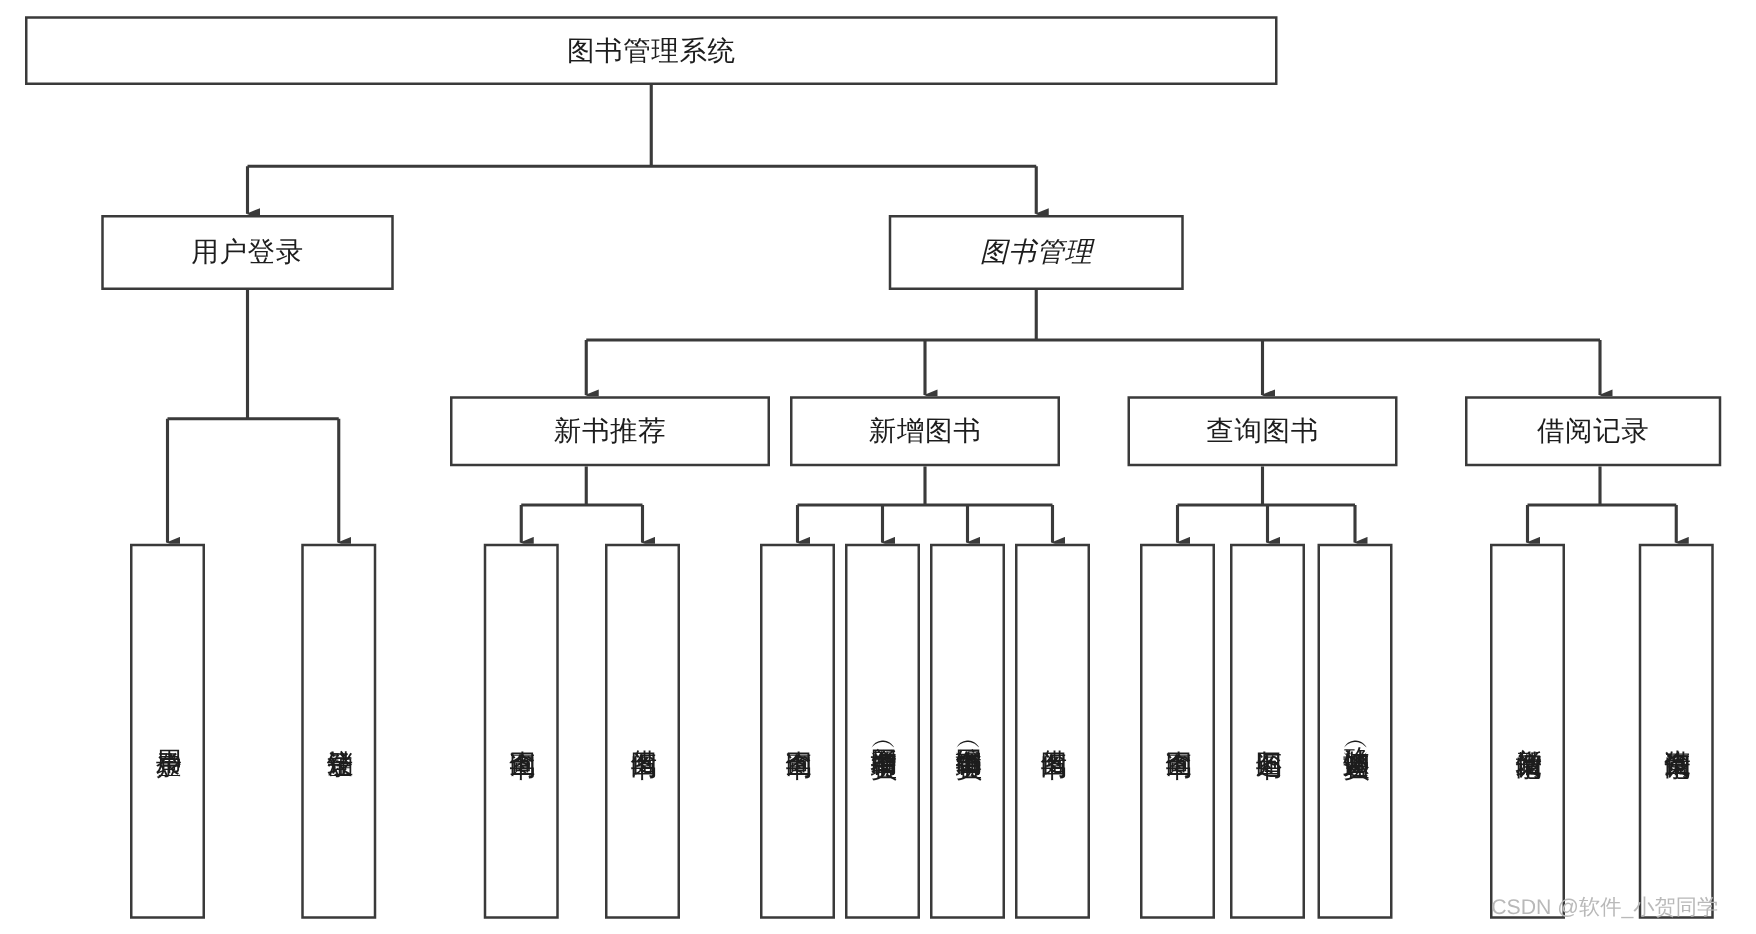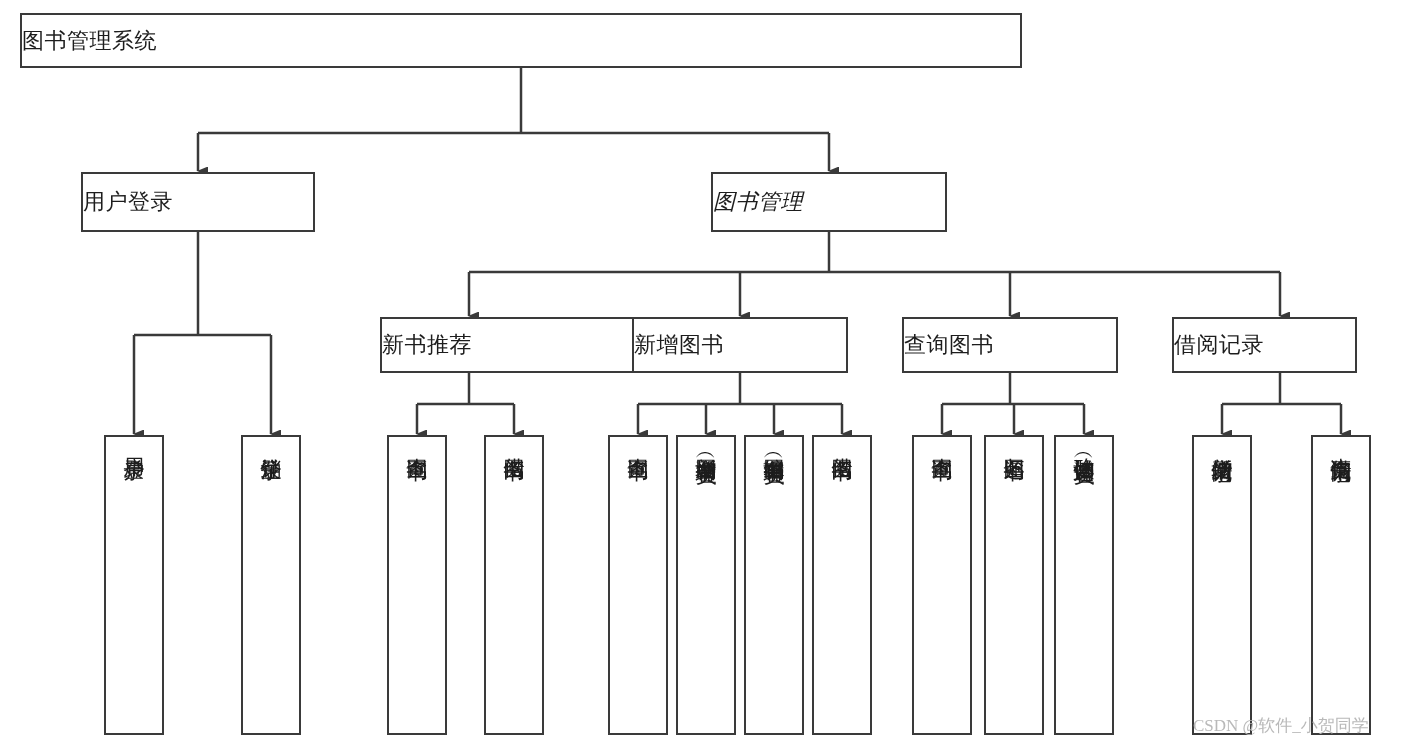--- a/index.html
+++ b/index.html
@@ -24,21 +24,21 @@
     width: 1405px;
     height: 747px;
   }
   .node {
     position: absolute;
     box-sizing: border-box;
     background: #ffffff;
     border: 2px solid #3a3a3a;
     display: flex;
     align-items: center;
-    justify-content: flex-start;
+    justify-content: center;
     color: #1d1d1d;
   }
   .node.horizontal {
     font-size: 22px;
     letter-spacing: 0.5px;
   }
   .node.vertical {
     writing-mode: vertical-rl;
     text-orientation: upright;
     font-size: 21px;
@@ -55,21 +55,21 @@
   }
   .node-label {
     white-space: nowrap;
   }
   #watermark {
     position: absolute;
     color: #b9b9b9;
     font-size: 17px;
     white-space: nowrap;
     pointer-events: none;
-    font-family: Liberation Serif, serif;
+    font-family: Liberation Sans, sans-serif;
   }
 </style>
 </head>
 <body>
 
 <div id="diagram-root">
   <svg class="connectors" viewBox="0 0 1405 747" xmlns="http://www.w3.org/2000/svg">
     <defs>
       <marker id="arrowhead" markerWidth="9" markerHeight="11" refX="4.5" refY="10" orient="auto" markerUnits="userSpaceOnUse">
         <polygon points="0,0 9,0 4.5,11" fill="#3a3a3a"></polygon>
@@ -115,30 +115,30 @@
   <div id="node-layer">
       <div class="node horizontal" style="left: 20px; top: 13px; width: 1002px; height: 55px;">
         <span class="node-label">图书管理系统</span>
       </div>
       <div class="node horizontal" style="left: 81px; top: 172px; width: 234px; height: 60px;">
         <span class="node-label">用户登录</span>
       </div>
       <div class="node horizontal" style="left: 711px; top: 172px; width: 236px; height: 60px; font-style: italic;">
         <span class="node-label">图书管理</span>
       </div>
-      <div class="node horizontal" style="left: 360px; top: 317px; width: 256px; height: 56px; margin-left: 20px;">
+      <div class="node horizontal" style="left: 360px; top: 317px; width: 256px; height: 56px;">
         <span class="node-label">新书推荐</span>
       </div>
       <div class="node horizontal" style="left: 632px; top: 317px; width: 216px; height: 56px;">
         <span class="node-label">新增图书</span>
       </div>
       <div class="node horizontal" style="left: 902px; top: 317px; width: 216px; height: 56px;">
         <span class="node-label">查询图书</span>
       </div>
-      <div class="node horizontal" style="left: 1172px; top: 317px; width: 185px; height: 56px;">
+      <div class="node horizontal" style="left: 1172px; top: 317px; width: 205px; height: 56px;">
         <span class="node-label">借阅记录</span>
       </div>
       <div class="node vertical" style="left: 104px; top: 435px; width: 60px; height: 300px;">
         <span class="node-label">用户登录</span>
       </div>
       <div class="node vertical" style="left: 241px; top: 435px; width: 60px; height: 300px;">
         <span class="node-label">注销登录</span>
       </div>
       <div class="node vertical" style="left: 387px; top: 435px; width: 60px; height: 300px;">
         <span class="node-label">查询图书</span>

